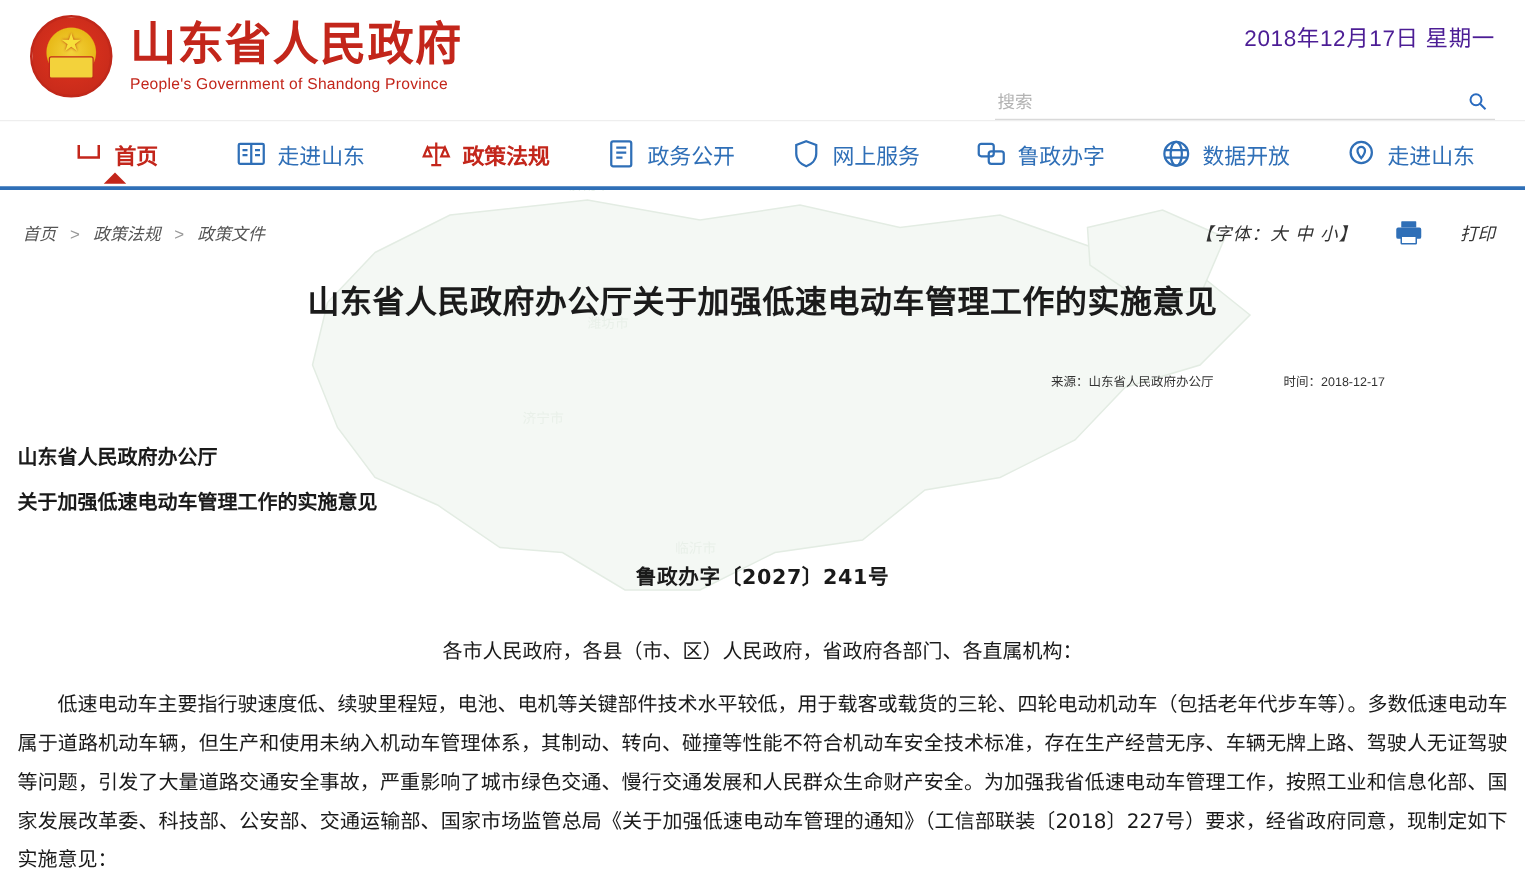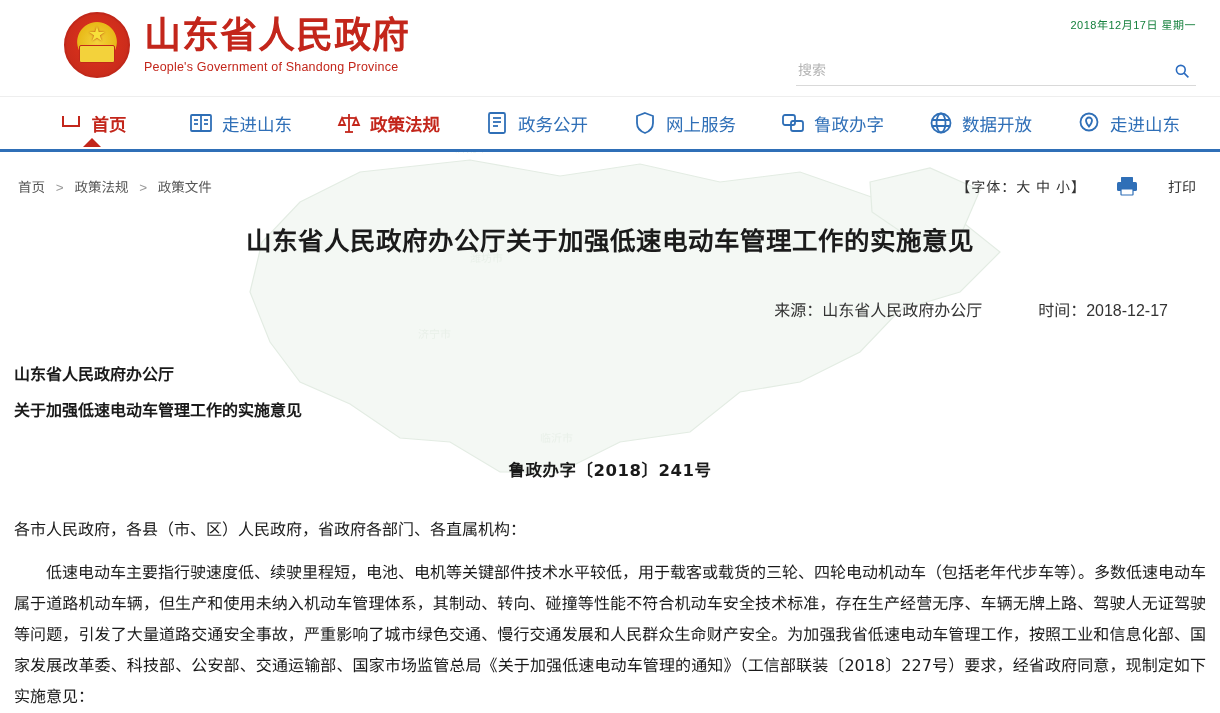--- a/index.html
+++ b/index.html
@@ -11,21 +11,20 @@
     overflow: hidden;
   }
 
   
   .header {
     position: relative;
     height: 96px;
     padding: 0 24px;
     display: flex;
     align-items: flex-start;
-    margin-left: 40px;
   }
   .brand {
     display: flex;
     align-items: center;
     gap: 14px;
     padding-top: 12px;
   }
   .emblem {
     width: 66px; height: 66px;
     border-radius: 50%;
@@ -67,41 +66,41 @@
     letter-spacing: 0.2px;
   }
 
   .header-right {
     margin-left: auto;
     padding-top: 16px;
     text-align: right;
     width: 420px;
   }
   .date-line {
-    font-size: 11px;
-    color: #15803d;
+    font-size: 18px;
+    color: #4c1d95;
     letter-spacing: 0.5px;
   }
   .search-box {
     margin-top: 24px;
     margin-left: auto;
     width: 400px;
     height: 30px;
     border-bottom: 1px solid #d9d9d9;
     display: flex;
     align-items: center;
   }
   .search-input {
     flex: 1;
     border: 0;
     outline: 0;
     background: transparent;
     font-size: 14px;
     color: #a16207;
-    font-family: Liberation Serif, serif;
+    font-family: Liberation Sans, sans-serif;
     padding: 0 4px 0 2px;
   }
   .search-input::placeholder { color: #b3b3b3; }
   .search-btn {
     width: 28px; height: 26px;
     border: 0; background: transparent; cursor: pointer;
     display: flex; align-items: center; justify-content: center;
     color: #2a6bbf;
   }
 
@@ -158,20 +157,21 @@
     pointer-events: none;
   }
 
   .crumb-row {
     position: relative;
     display: flex;
     align-items: center;
     padding: 24px 24px 0 18px;
     font-size: 13.5px;
     color: #555;
+    font-style: italic;
   }
   .crumb a { color: #555; text-decoration: none; }
   .crumb .sep { margin: 0 7px; color: #999; }
   .tools {
     margin-left: auto;
     display: flex;
     align-items: flex-end;
     gap: 28px;
     font-size: 14px;
     color: #333;
@@ -194,22 +194,22 @@
     margin: 24px auto 0;
     max-width: 1000px;
     letter-spacing: 0.5px;
     font-family: "DejaVu Sans", "Liberation Sans", sans-serif;
   }
   .doc-meta {
     position: relative;
     display: flex;
     justify-content: flex-end;
     gap: 56px;
-    padding: 40px 52px 0 0;
-    font-size: 16px;
+    padding: 40px 112px 0 0;
+    font-size: 10px;
     color: #333;
   }
 
   .doc-body {
     position: relative;
     padding: 36px 14px 0 14px;
     font-size: 16px;
     line-height: 31px;
     color: #1a1a1a;
     font-family: "DejaVu Sans", "Liberation Sans", sans-serif;
@@ -223,20 +223,21 @@
   .docnum {
     text-align: center;
     font-weight: bold;
     font-size: 16.5px;
     margin-top: 26px;
     letter-spacing: 0.5px;
   }
   .salutation {
     margin-top: 28px;
     font-size: 16px;
+    text-align: center;
   }
   .para {
     margin-top: 12px;
     text-indent: 2em;
     text-align: justify;
   }
 </style>
 </head>
 <body>
 
@@ -401,18 +402,18 @@
   <h1 class="doc-title">山东省人民政府办公厅关于加强低速电动车管理工作的实施意见</h1>
 
   <div class="doc-meta">
     <span>来源：山东省人民政府办公厅</span>
     <span>时间：2018-12-17</span>
   </div>
 
   <div class="doc-body">
     <div class="center-line">山东省人民政府办公厅</div>
     <div class="center-line">关于加强低速电动车管理工作的实施意见</div>
-    <div class="docnum">鲁政办字〔2018〕241号</div>
+    <div class="docnum">鲁政办字〔2027〕241号</div>
     <div class="salutation">各市人民政府，各县（市、区）人民政府，省政府各部门、各直属机构：</div>
     <div class="para">低速电动车主要指行驶速度低、续驶里程短，电池、电机等关键部件技术水平较低，用于载客或载货的三轮、四轮电动机动车（包括老年代步车等）。多数低速电动车属于道路机动车辆，但生产和使用未纳入机动车管理体系，其制动、转向、碰撞等性能不符合机动车安全技术标准，存在生产经营无序、车辆无牌上路、驾驶人无证驾驶等问题，引发了大量道路交通安全事故，严重影响了城市绿色交通、慢行交通发展和人民群众生命财产安全。为加强我省低速电动车管理工作，按照工业和信息化部、国家发展改革委、科技部、公安部、交通运输部、国家市场监管总局《关于加强低速电动车管理的通知》（工信部联装〔2018〕227号）要求，经省政府同意，现制定如下实施意见：</div>
   </div>
 
 </div>
 
 </body></html>

